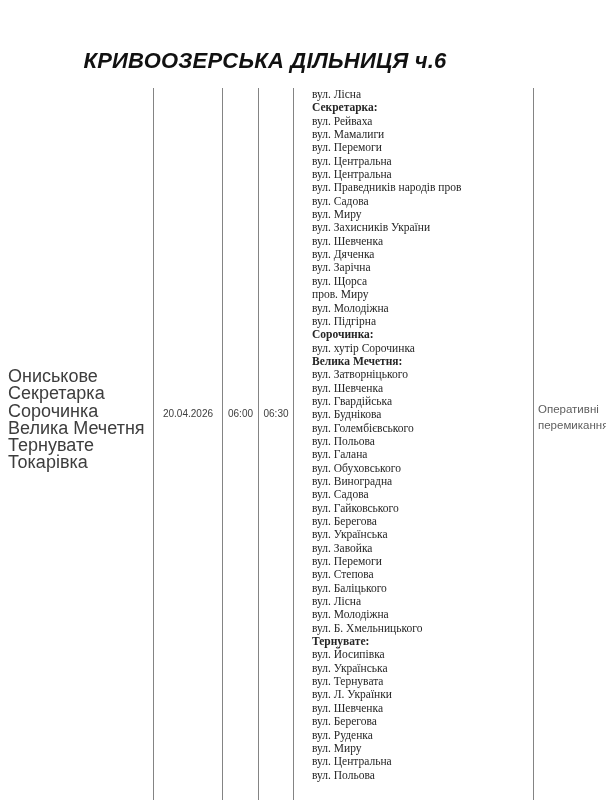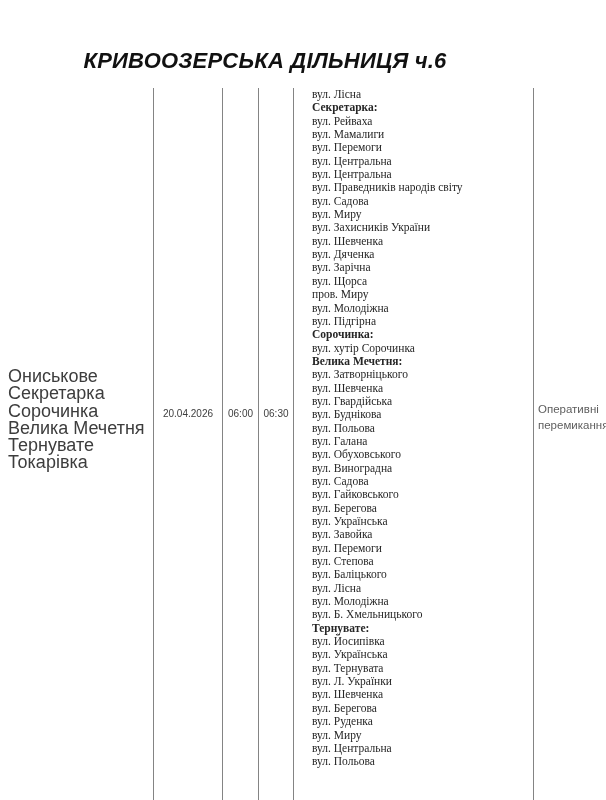--- a/index.html
+++ b/index.html
@@ -84,38 +84,39 @@
 
     <div class="streets">
 
     <div class="street-line">вул. Лісна</div>
         <div class="street-line bold">Секретарка:</div>
         <div class="street-line">вул. Рейваха</div>
         <div class="street-line">вул. Мамалиги</div>
         <div class="street-line">вул. Перемоги</div>
         <div class="street-line">вул. Центральна</div>
         <div class="street-line">вул. Центральна</div>
-        <div class="street-line">вул. Праведників народів світу</div>
+        <div class="street-line">вул. Праведників народів пров</div>
         <div class="street-line">вул. Садова</div>
         <div class="street-line">вул. Миру</div>
         <div class="street-line">вул. Захисників України</div>
         <div class="street-line">вул. Шевченка</div>
         <div class="street-line">вул. Дяченка</div>
         <div class="street-line">вул. Зарічна</div>
         <div class="street-line">вул. Щорса</div>
         <div class="street-line">пров. Миру</div>
         <div class="street-line">вул. Молодіжна</div>
         <div class="street-line">вул. Підгірна</div>
         <div class="street-line bold">Сорочинка:</div>
         <div class="street-line">вул. хутір Сорочинка</div>
         <div class="street-line bold">Велика Мечетня:</div>
         <div class="street-line">вул. Затворніцького</div>
         <div class="street-line">вул. Шевченка</div>
         <div class="street-line">вул. Гвардійська</div>
         <div class="street-line">вул. Буднікова</div>
+        <div class="street-line">вул. Голембієвського</div>
         <div class="street-line">вул. Польова</div>
         <div class="street-line">вул. Галана</div>
         <div class="street-line">вул. Обуховського</div>
         <div class="street-line">вул. Виноградна</div>
         <div class="street-line">вул. Садова</div>
         <div class="street-line">вул. Гайковського</div>
         <div class="street-line">вул. Берегова</div>
         <div class="street-line">вул. Українська</div>
         <div class="street-line">вул. Завойка</div>
         <div class="street-line">вул. Перемоги</div>

